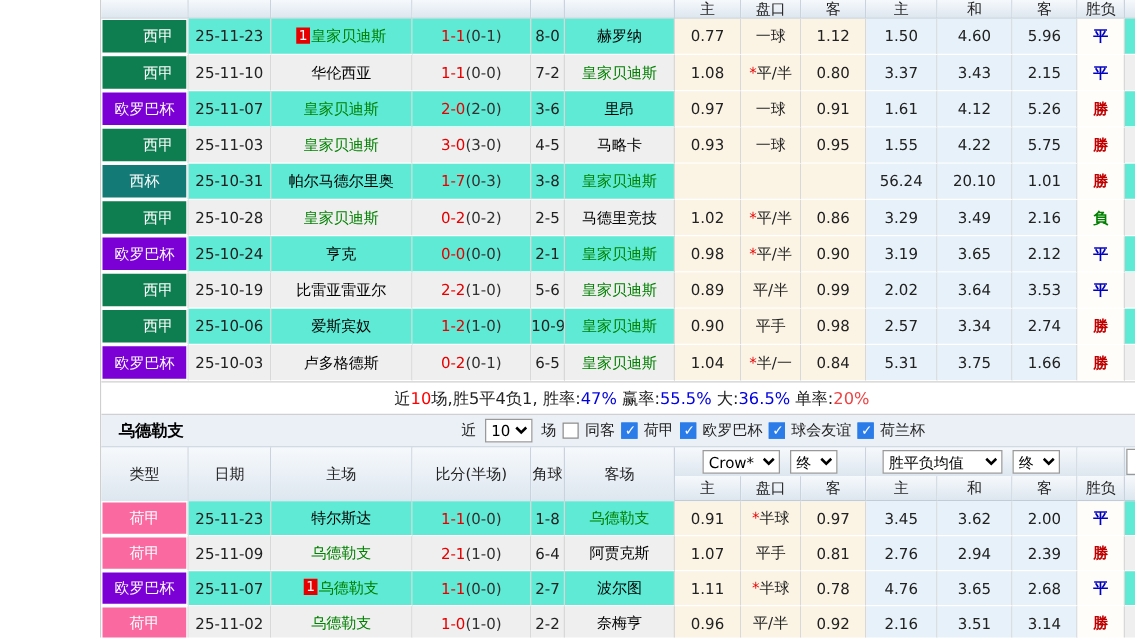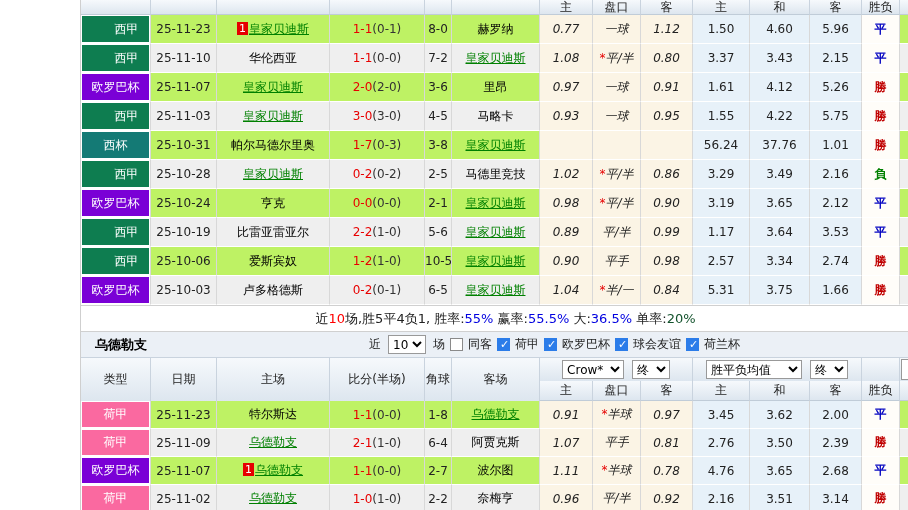--- a/index.html
+++ b/index.html
@@ -9,46 +9,46 @@
   table.grid{table-layout:fixed;border-collapse:separate;border-spacing:0;width:849px;font-size:12px;}
   td,th{box-sizing:border-box;padding:0;overflow:hidden;white-space:nowrap;font-weight:normal;}
   .grid td{border-right:1px solid #d8d8d8;border-bottom:1px solid #fff;text-align:center;height:28px;}
   .grid th{border-right:1px solid #c9d3de;text-align:center;
            background:linear-gradient(180deg,#f6f9fc 0%,#dde6ef 100%);}
   tr.strip th{height:13px;vertical-align:bottom;line-height:14px;border-bottom:1px solid #c0ccd8;}
   .t2 tr.h1 th{height:23px;}
   .t2 tr.h2 th{height:20px;border-bottom:1px solid #c0ccd8;}
   .t2 td{height:27px;}
   tr.even td.c{background:#efefef;}
-  tr.odd td.c{background:#bef264;margin-left:19px;}
-  td.k{background:#fbf4e5 !important;font-style:italic;}
+  tr.odd td.c{background:#5eead4;margin-left:19px;}
+  td.k{background:#fbf4e5 !important;}
   td.e{background:#e7f1f9 !important;margin-left:18px;}
   td.res{background:#fffdf9 !important;font-weight:bold;}
   td.bcell{padding:1px;background:#fff;}
   .badge{color:#fff;text-align:center;line-height:26px;height:26px;}
   .t2 .badge{line-height:25px;height:25px;}
   .badge.liga{background:#0e7d50;padding-left:22px;}
   .badge.europa{background:#7a00d6;}
   .badge.copa{background:#147a75;}
   .badge.ere{background:#fa69a0;}
   a.t{text-decoration:none;color:#000;cursor:pointer;}
-  a.t.g{color:#008000;text-decoration:underline;}
+  a.t.g{color:#008000;}
   .rk{display:inline-block;background:#e60000;color:#fff;font-size:11px;line-height:13px;
       padding:0 2px;margin-right:1px;vertical-align:1px;}
   .sc{color:#e80000;}
   .hf{color:#333;}
   .st{color:#e60000;}
   td.res.win{color:#c00000;}
   td.res.draw{color:#0000c0;}
   td.res.lose{color:#008000;}
   tr.sumrow td{background:#fff;border-top:1px solid #d0d0d0;border-bottom:1px solid #d0d0d0;
                border-right:none;height:27px;font-size:13px;text-align:center;}
   .sum-red{color:#ff0000;}
   .sum-blue{color:#0000e0;}
-  .sum-green{color:#14532d;}
+  .sum-green{color:#ef4444;}
   .secbar{width:849px;height:26px;background:#ebf0f6;border-bottom:1px solid #c9d3de;
           display:flex;align-items:center;padding-left:14px;box-sizing:border-box;}
   .secbar .team-name{font-weight:bold;font-size:13px;color:#000;}
   .filters{margin-left:auto;margin-right:190px;display:flex;align-items:center;gap:5px;}
   select{font-family:inherit;font-size:12px;height:19px;background:#fff;border:1px solid #999;margin:0 2px;}
   .cb{width:13px;height:13px;border:1px solid #8a8a8a;background:#fff;display:inline-block;
       vertical-align:-2px;box-sizing:border-box;}
   .cb.on{background:#2b7ce9;border-color:#2b7ce9;position:relative;}
   .cb.on::after{content:"\2713";position:absolute;left:0;top:-1px;width:13px;text-align:center;
                 color:#fff;font-size:11px;line-height:14px;}
@@ -177,21 +177,21 @@
           </td>
       <td class="c">25-10-31</td>
       <td class="c"><a class="t">帕尔马德尔里奥</a></td>
       <td class="c"><span class="sc">1-7</span><span class="hf">(0-3)</span></td>
       <td class="c">3-8</td>
       <td class="c"><a class="t g">皇家贝迪斯</a></td>
       <td class="k"></td>
       <td class="k"><span class="st"></span><span></span></td>
       <td class="k"></td>
       <td class="e">56.24</td>
-      <td class="e">37.76</td>
+      <td class="e">20.10</td>
       <td class="e">1.01</td>
       <td class="res win">勝</td>
       <td class="c"></td>
     </tr>
 
     <tr class="even">
       <td class="bcell">
             <div class="badge liga">西甲</div>
           </td>
       <td class="c">25-10-28</td>
@@ -233,35 +233,35 @@
             <div class="badge liga">西甲</div>
           </td>
       <td class="c">25-10-19</td>
       <td class="c"><a class="t">比雷亚雷亚尔</a></td>
       <td class="c"><span class="sc">2-2</span><span class="hf">(1-0)</span></td>
       <td class="c">5-6</td>
       <td class="c"><a class="t g">皇家贝迪斯</a></td>
       <td class="k">0.89</td>
       <td class="k"><span class="st"></span><span>平/半</span></td>
       <td class="k">0.99</td>
-      <td class="e">1.17</td>
+      <td class="e">2.02</td>
       <td class="e">3.64</td>
       <td class="e">3.53</td>
       <td class="res draw">平</td>
       <td class="c"></td>
     </tr>
 
     <tr class="odd">
       <td class="bcell">
             <div class="badge liga">西甲</div>
           </td>
       <td class="c">25-10-06</td>
       <td class="c"><a class="t">爱斯宾奴</a></td>
       <td class="c"><span class="sc">1-2</span><span class="hf">(1-0)</span></td>
-      <td class="c">10-5</td>
+      <td class="c">10-9</td>
       <td class="c"><a class="t g">皇家贝迪斯</a></td>
       <td class="k">0.90</td>
       <td class="k"><span class="st"></span><span>平手</span></td>
       <td class="k">0.98</td>
       <td class="e">2.57</td>
       <td class="e">3.34</td>
       <td class="e">2.74</td>
       <td class="res win">勝</td>
       <td class="c"></td>
     </tr>
@@ -279,21 +279,21 @@
       <td class="k"><span class="st">*</span><span>半/一</span></td>
       <td class="k">0.84</td>
       <td class="e">5.31</td>
       <td class="e">3.75</td>
       <td class="e">1.66</td>
       <td class="res win">勝</td>
       <td class="c"></td>
     </tr>
 
     <tr class="sumrow">
-      <td colspan="14"><span>近</span><span class="sum-red">10</span><span>场,胜5平4负1, 胜率:</span><span class="sum-blue">55%</span><span> 赢率:</span><span class="sum-blue">55.5%</span><span> 大:</span><span class="sum-blue">36.5%</span><span> 单率:</span><span class="sum-green">20%</span></td>
+      <td colspan="14"><span>近</span><span class="sum-red">10</span><span>场,胜5平4负1, 胜率:</span><span class="sum-blue">47%</span><span> 赢率:</span><span class="sum-blue">55.5%</span><span> 大:</span><span class="sum-blue">36.5%</span><span> 单率:</span><span class="sum-green">20%</span></td>
     </tr>
   </tbody>
     </table>
 
   <div class="secbar">
     <span class="team-name">乌德勒支</span>
     <div class="filters">
       <span>近</span>
       <select style="width:38px"><option>10</option></select>
       <span>场</span>
@@ -382,21 +382,21 @@
           </td>
       <td class="c">25-11-09</td>
       <td class="c"><a class="t g">乌德勒支</a></td>
       <td class="c"><span class="sc">2-1</span><span class="hf">(1-0)</span></td>
       <td class="c">6-4</td>
       <td class="c"><a class="t">阿贾克斯</a></td>
       <td class="k">1.07</td>
       <td class="k"><span class="st"></span><span>平手</span></td>
       <td class="k">0.81</td>
       <td class="e">2.76</td>
-      <td class="e">3.50</td>
+      <td class="e">2.94</td>
       <td class="e">2.39</td>
       <td class="res win">勝</td>
       <td class="c"></td>
     </tr>
 
     <tr class="odd">
       <td class="bcell">
             <div class="badge europa">欧罗巴杯</div>
           </td>
       <td class="c">25-11-07</td>

